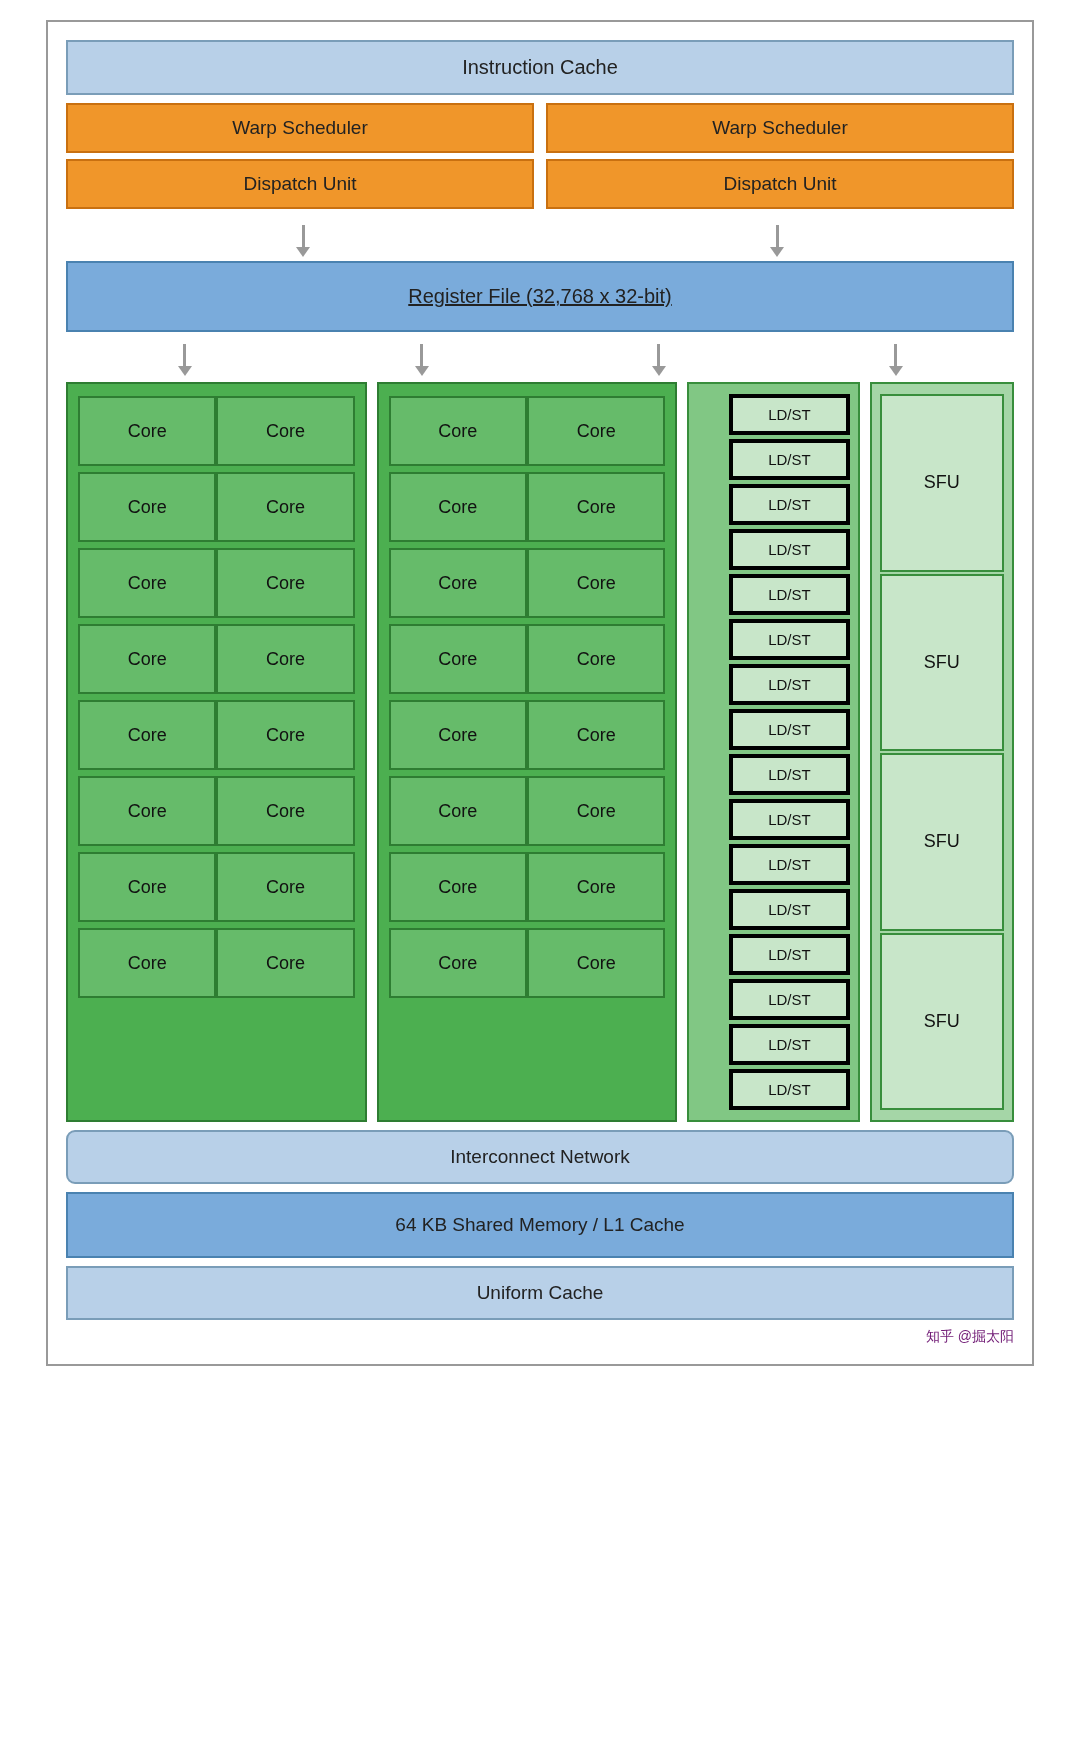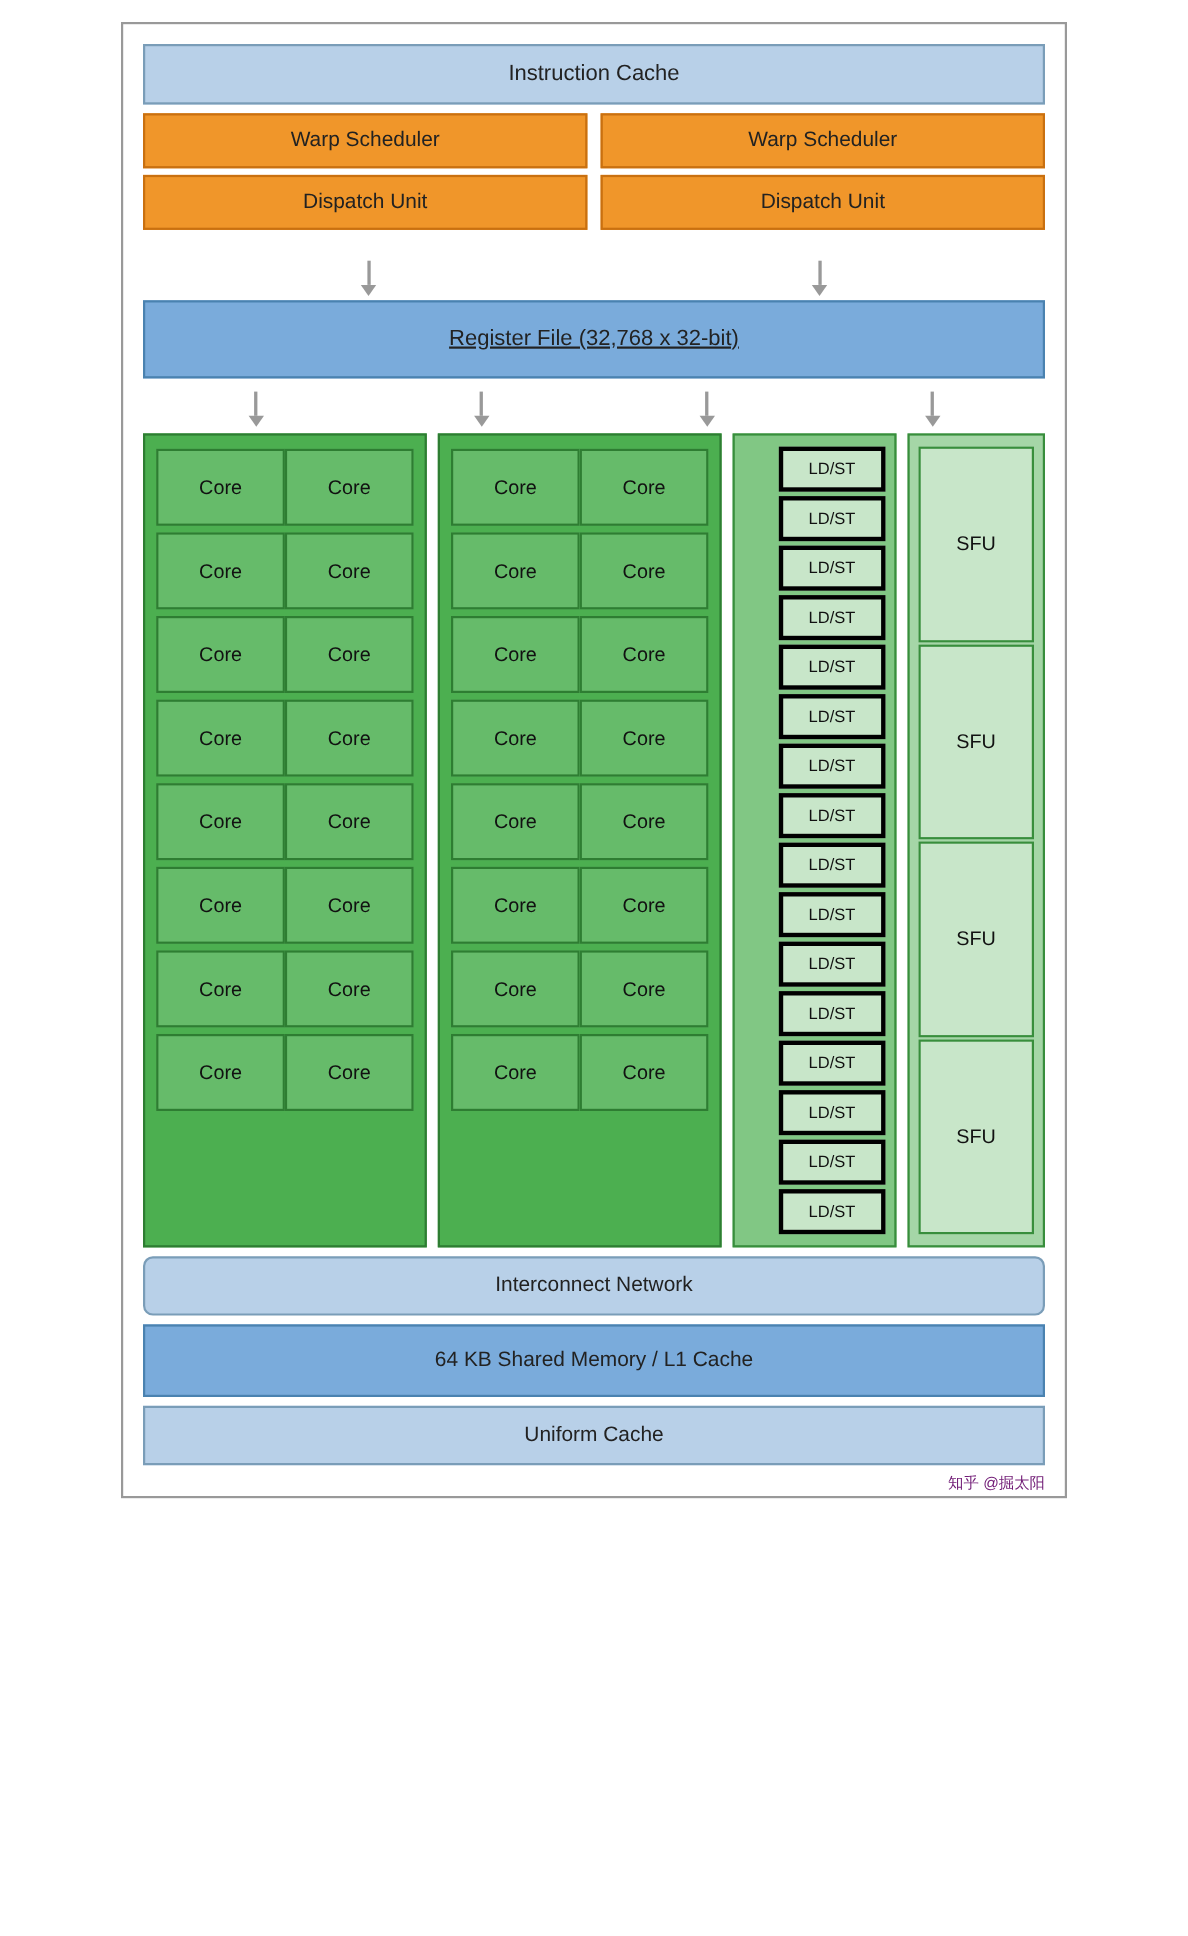--- a/index.html
+++ b/index.html
@@ -7,49 +7,49 @@
       background: #fff;
       font-family: Arial, sans-serif;
       width: 1080px;
       min-height: 1760px;
       display: flex;
       justify-content: center;
       align-items: flex-start;
       padding: 20px;
     }
     .diagram-wrapper {
-      width: 860px;
+      width: 988px;
       display: flex;
       flex-direction: column;
       align-items: flex-start;
       gap: 0;
       border: 2px solid #999;
       background: #fff;
-      padding: 18px 18px 2px 18px;
+      padding: 18px 18px 18px 18px;
     }
 
     
     .instruction-cache {
       width: 100%;
       background: #b8d0e8;
       border: 2px solid #7a9db8;
       text-align: center;
       padding: 14px 0;
       font-size: 20px;
       color: #222;
       margin-bottom: 8px;
     }
 
     
     .warp-dispatch-section {
       width: 100%;
       display: flex;
       flex-direction: column;
       gap: 6px;
-      margin-bottom: 24px;
+      margin-bottom: 12px;
     }
     .warp-row, .dispatch-row {
       display: flex;
       gap: 12px;
       width: 100%;
     }
     .warp-box, .dispatch-box {
       flex: 1;
       background: #f0962a;
       border: 2px solid #c97010;

